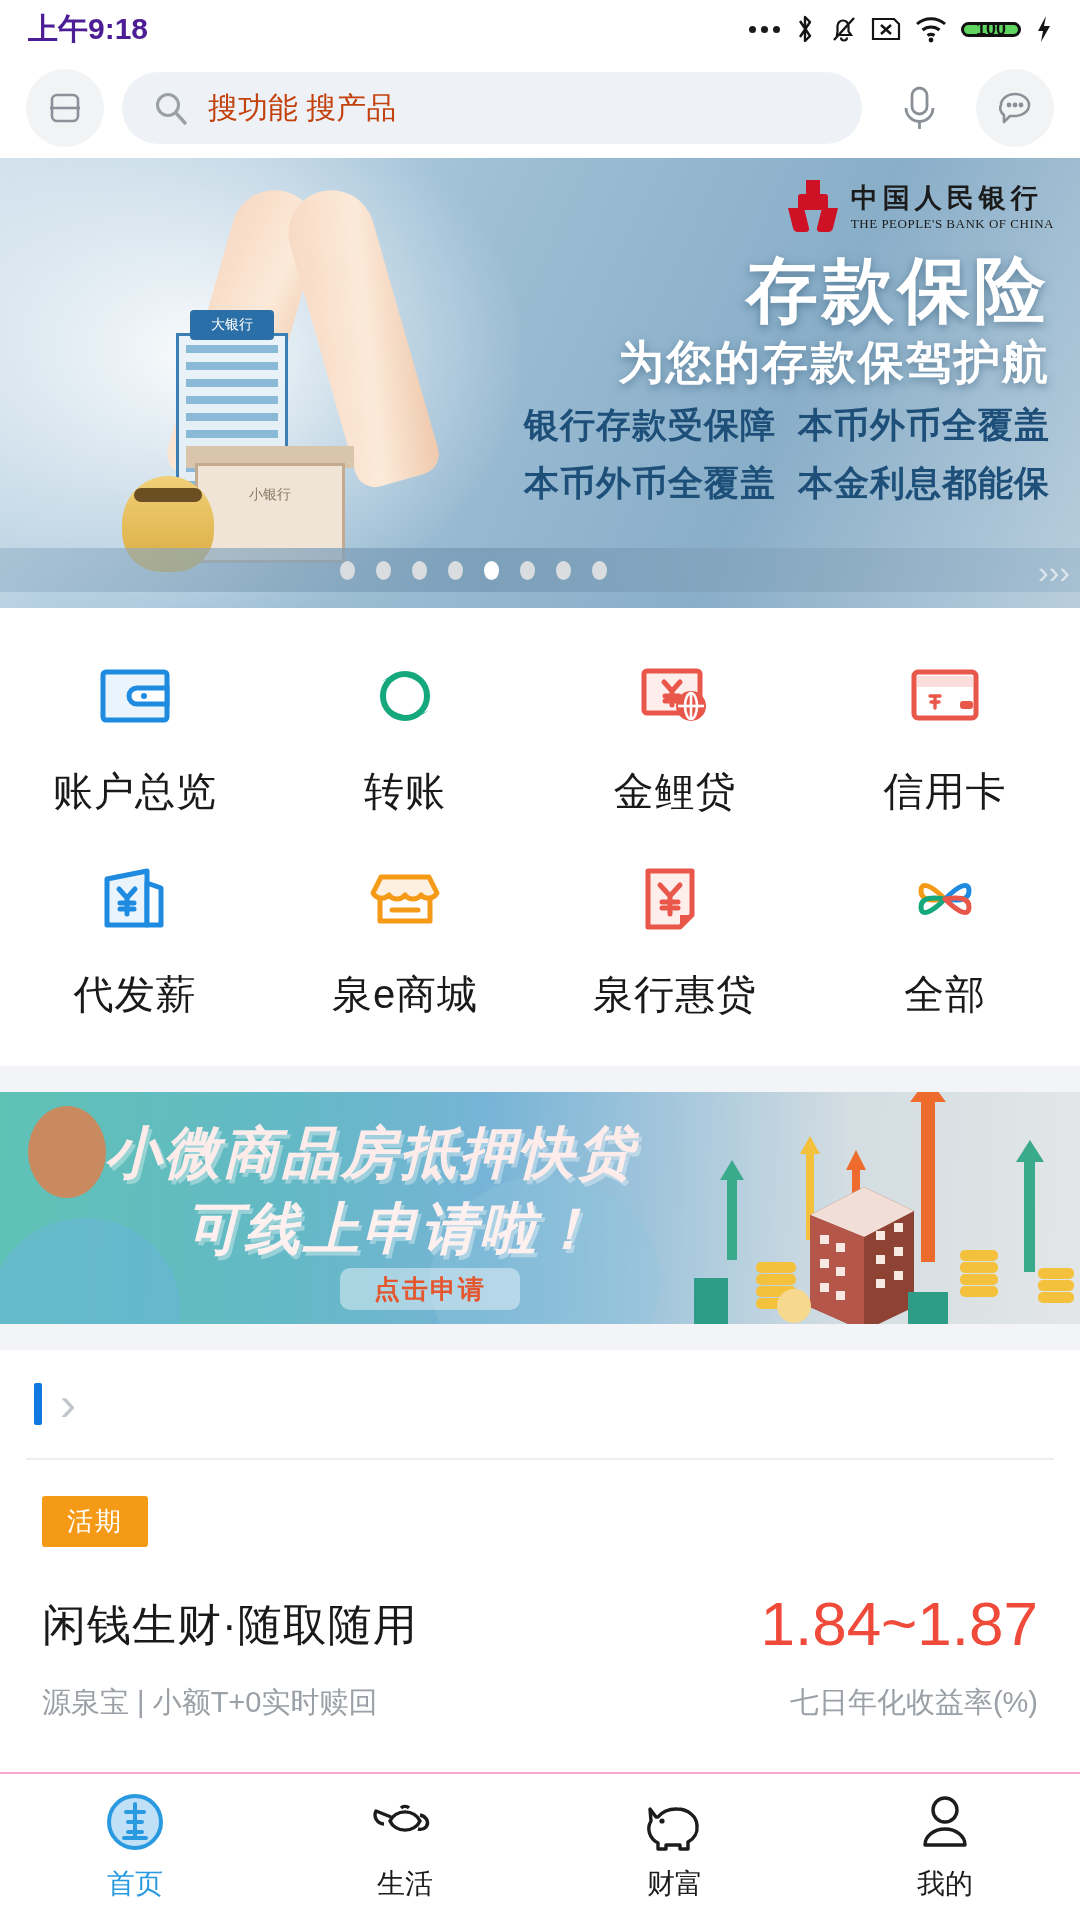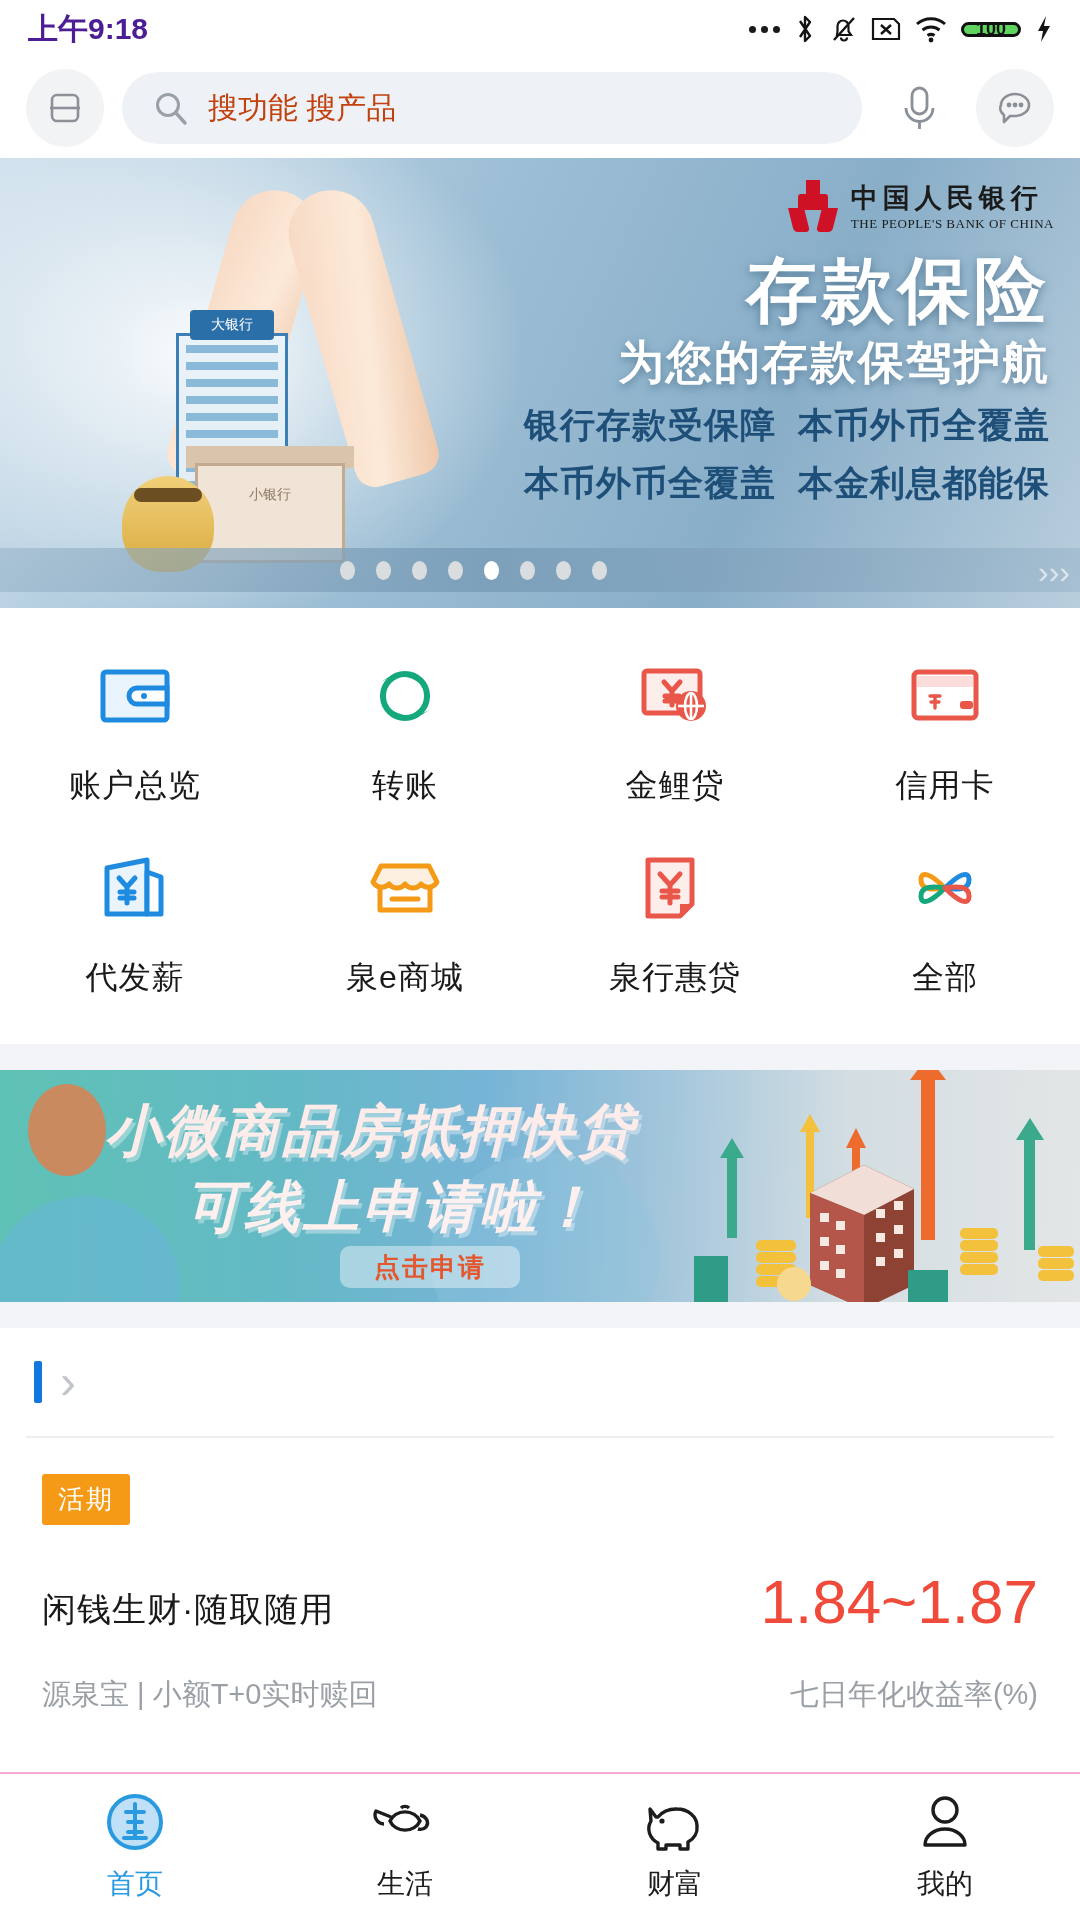--- a/index.html
+++ b/index.html
@@ -77,21 +77,21 @@
   .dots { display: flex; gap: 21px; margin-left: 340px; }
   .dots i { width: 15px; height: 19px; border-radius: 50%; background: #d9dde0; display: block; }
   .dots i.on { background: #ffffff; }
   .chev-grp { position: absolute; right: 10px; top: 6px; display: flex; gap: 2px; color: #e6edf2; font-size: 32px; opacity: .85; }
 
   
   .grid { background: #fff; padding: 24px 0 28px; flex: 0 0 auto; }
   .grid-row { display: flex; }
   .cell { flex: 1 1 25%; display: flex; flex-direction: column; align-items: center; gap: 22px; padding: 18px 0 16px; }
   .cell-ico { width: 92px; height: 92px; display: flex; align-items: center; justify-content: center; }
-  .cell-lb { font-size: 32px; color: #1a1a1a; letter-spacing: 1px; }
+  .cell-lb { font-size: 40px; color: #1a1a1a; letter-spacing: 1px; }
 
   .band { height: 26px; background: #f2f4f7; flex: 0 0 26px; }
 
   
   .promo { position: relative; width: 1080px; height: 232px; flex: 0 0 232px; overflow: hidden;
     background: linear-gradient(92deg,#5fc2b5 0%,#63b9c5 26%,#77b4d6 45%,#9fc4db 60%,#d3dde2 78%,#e3e6e6 100%); }
   .p-circ1 { position: absolute; left: 28px; top: 14px; width: 78px; height: 92px; border-radius: 50%; background: #c98a5f; }
   .p-circ2 { position: absolute; left: -10px; top: 126px; width: 190px; height: 180px; border-radius: 50%; background: #69b5d8; opacity: .55; }
   .p-circ3 { position: absolute; left: 430px; top: 84px; width: 230px; height: 210px; border-radius: 50%; background: #8ec6de; opacity: .35; }
   .p-t1 { position: absolute; left: 105px; top: 24px; font-size: 56px; font-weight: 700; color: #fdecea;
@@ -106,25 +106,25 @@
   .sec-head { height: 108px; flex: 0 0 108px; display: flex; align-items: center; padding: 0 34px; background: #fff; }
   .sec-bar { width: 8px; height: 42px; background: #1178e0; border-radius: 2px; margin-right: 18px; }
   .sec-title { font-size: 37px; font-weight: 700; color: #1a1a1a; letter-spacing: 1px; flex: 1 1 auto; }
   .sec-chev { color: #c2c6cc; font-size: 48px; font-weight: 300; line-height: 1; }
 
   .hairline { height: 2px; background: #eceef1; margin: 0 26px; flex: 0 0 2px; }
 
   
   .prod { flex: 1 1 auto; background: #fff; padding: 36px 42px 0 42px; }
   .tag { display: inline-block; background: #f59a16; color: #fff; font-size: 26px;
-    padding: 8px 16px; border-radius: 3px; letter-spacing: 2px; }
+    padding: 8px 25px; border-radius: 3px; letter-spacing: 2px; }
   .prod-row { display: flex; align-items: flex-end; justify-content: space-between; margin-top: 46px; }
-  .prod-name { font-size: 34px; color: #1a1a1a; letter-spacing: 1px; }
+  .prod-name { font-size: 44px; color: #1a1a1a; letter-spacing: 1px; }
   .prod-rate { font-size: 62px; color: #ef4a3a; font-weight: 400; letter-spacing: 0px; line-height: 1; }
-  .prod-row2 { display: flex; align-items: center; justify-content: space-between; margin-top: 42px; }
+  .prod-row2 { display: flex; align-items: center; justify-content: space-between; margin-top: 28px; }
   .prod-sub { font-size: 29px; color: #9aa0a6; }
   .prod-sub2 { font-size: 29px; color: #9aa0a6; }
 
   
   .tabbar { height: 148px; flex: 0 0 148px; display: flex; background: #fff; border-top: 2px solid #f9a8d4; }
   .tab { flex: 1 1 25%; display: flex; flex-direction: column; align-items: center; justify-content: center; gap: 12px; }
   .tab-ico { height: 62px; display: flex; align-items: flex-end; justify-content: center; }
   .tab-lb { font-size: 28px; color: #1c1c1c; }
   .tab.active .tab-lb { color: #2a9ae0; }
 </style>

